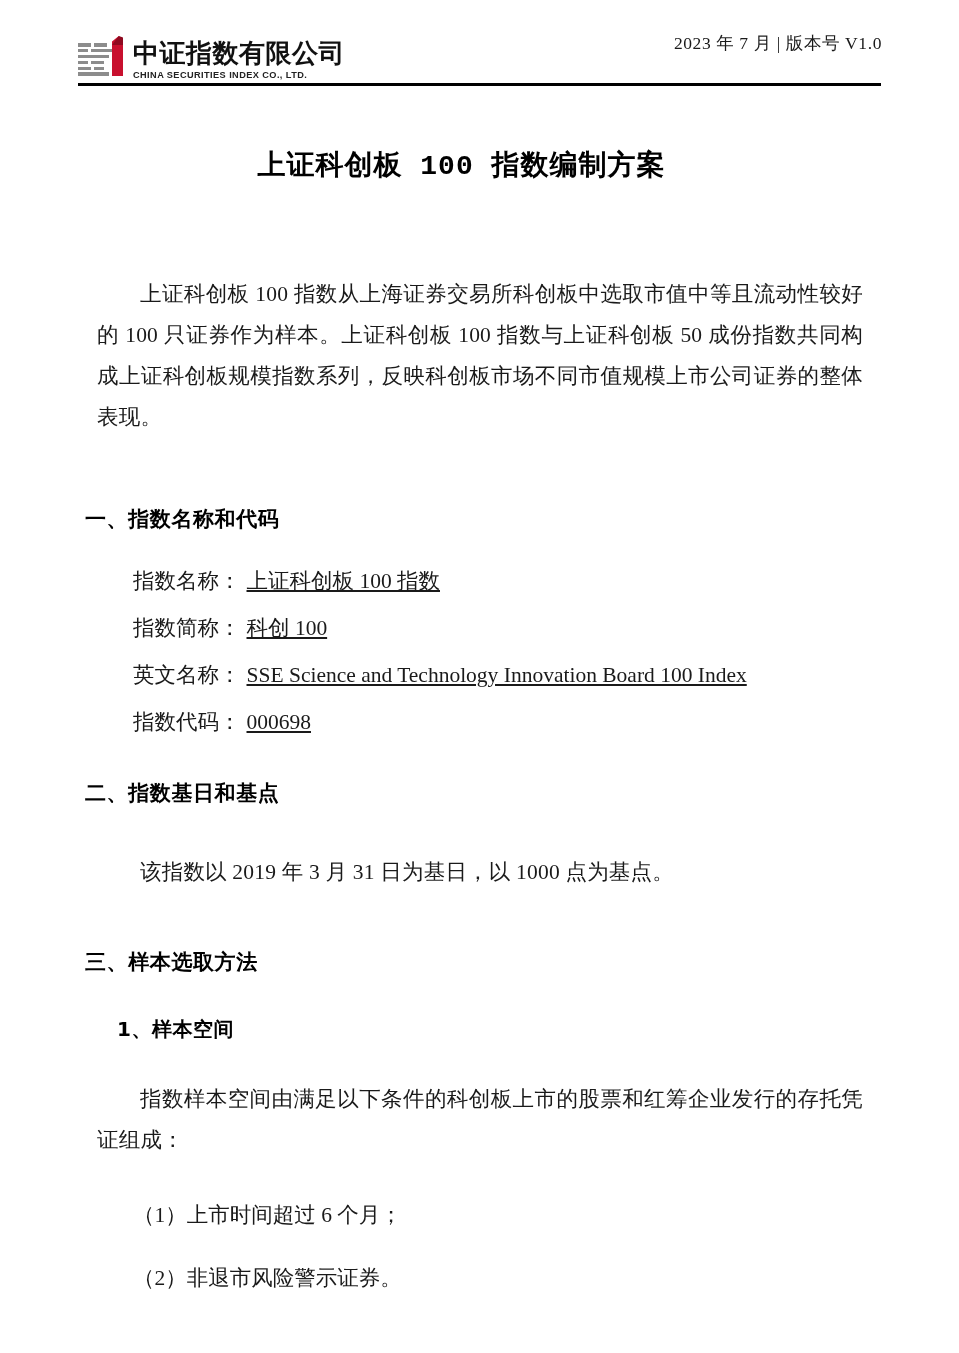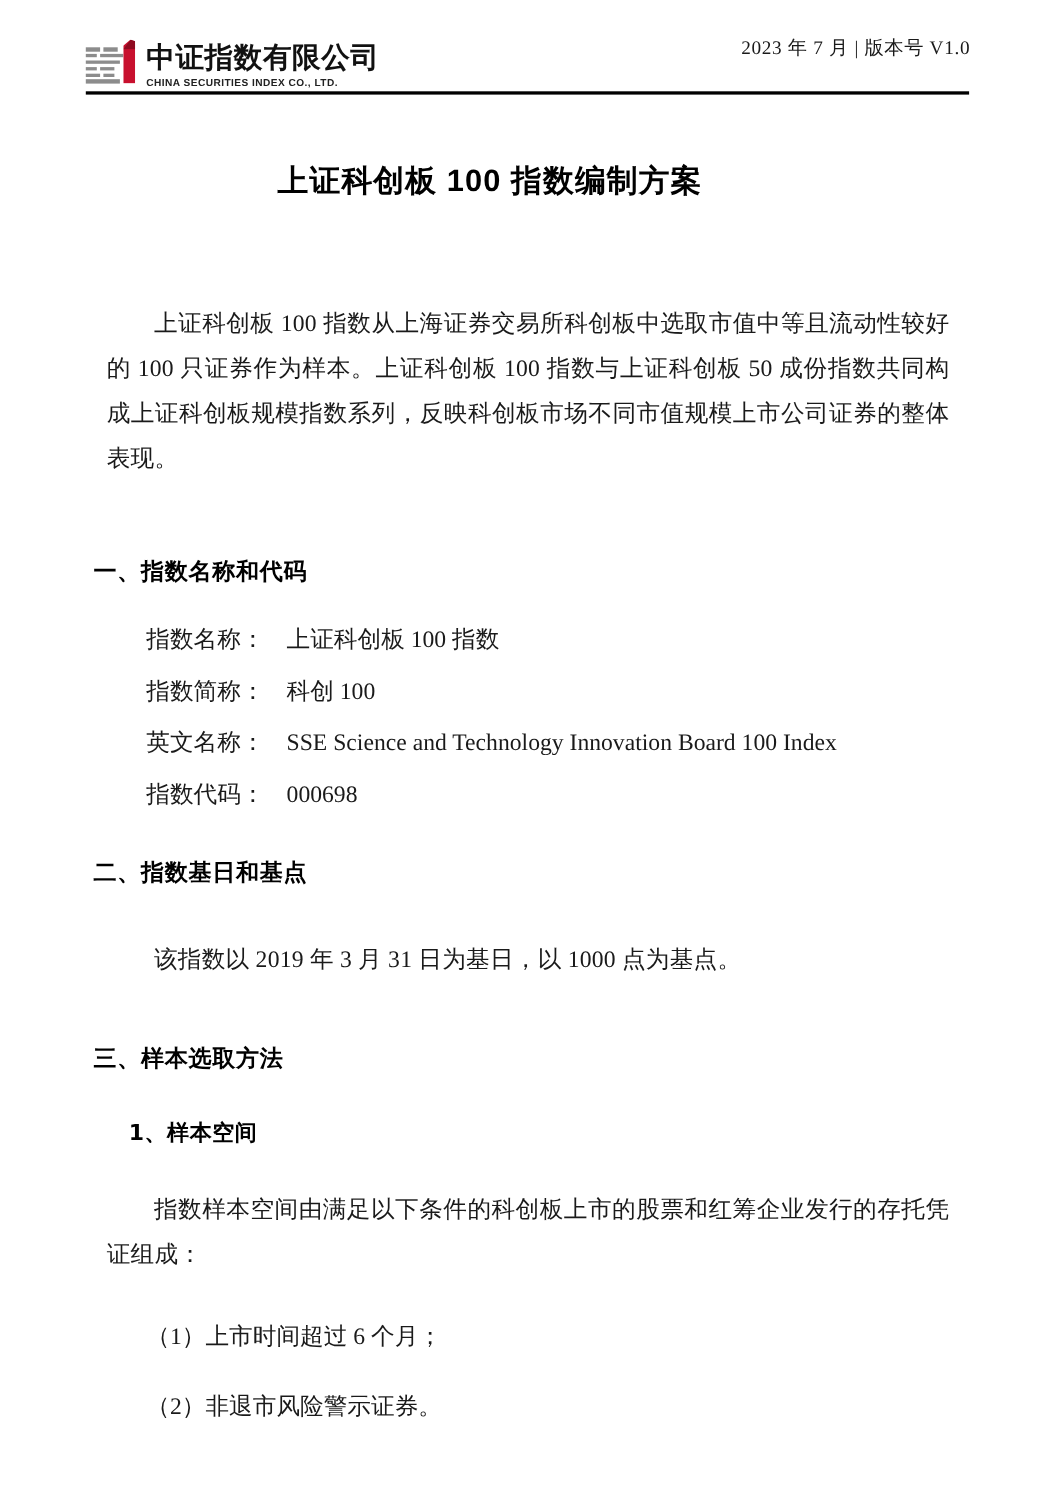--- a/index.html
+++ b/index.html
@@ -128,25 +128,25 @@
     left: 78px;
     top: 83px;
     width: 803px;
     height: 3px;
     background: #000;
   }
 
   
   .doc-title {
     position: absolute;
-    left: 0;
+    left: 16px;
     top: 146px;
     width: 891px;
     text-align: center;
-    font-family: Liberation Sans, sans-serif;
+    font-family: Liberation Mono, monospace;
     font-size: 28px;
     font-weight: 700;
     letter-spacing: 1px;
     color: #000;
   }
 
   
   .content {
     position: absolute;
     left: 85px;
@@ -195,21 +195,22 @@
     line-height: 47px;
     margin-left: 48px;
     color: #1a1a1a;
     white-space: nowrap;
   }
   .def-label {
     flex: 0 0 auto;
   }
   .def-value {
     flex: 0 0 auto;
-    margin-left: 20px;
+    margin-left: 6px;
+    text-decoration: underline;
   }
 
   .numbered-item {
     font-size: 21.5px;
     line-height: 41px;
     margin-left: 48px;
     color: #1a1a1a;
   }
 
   

